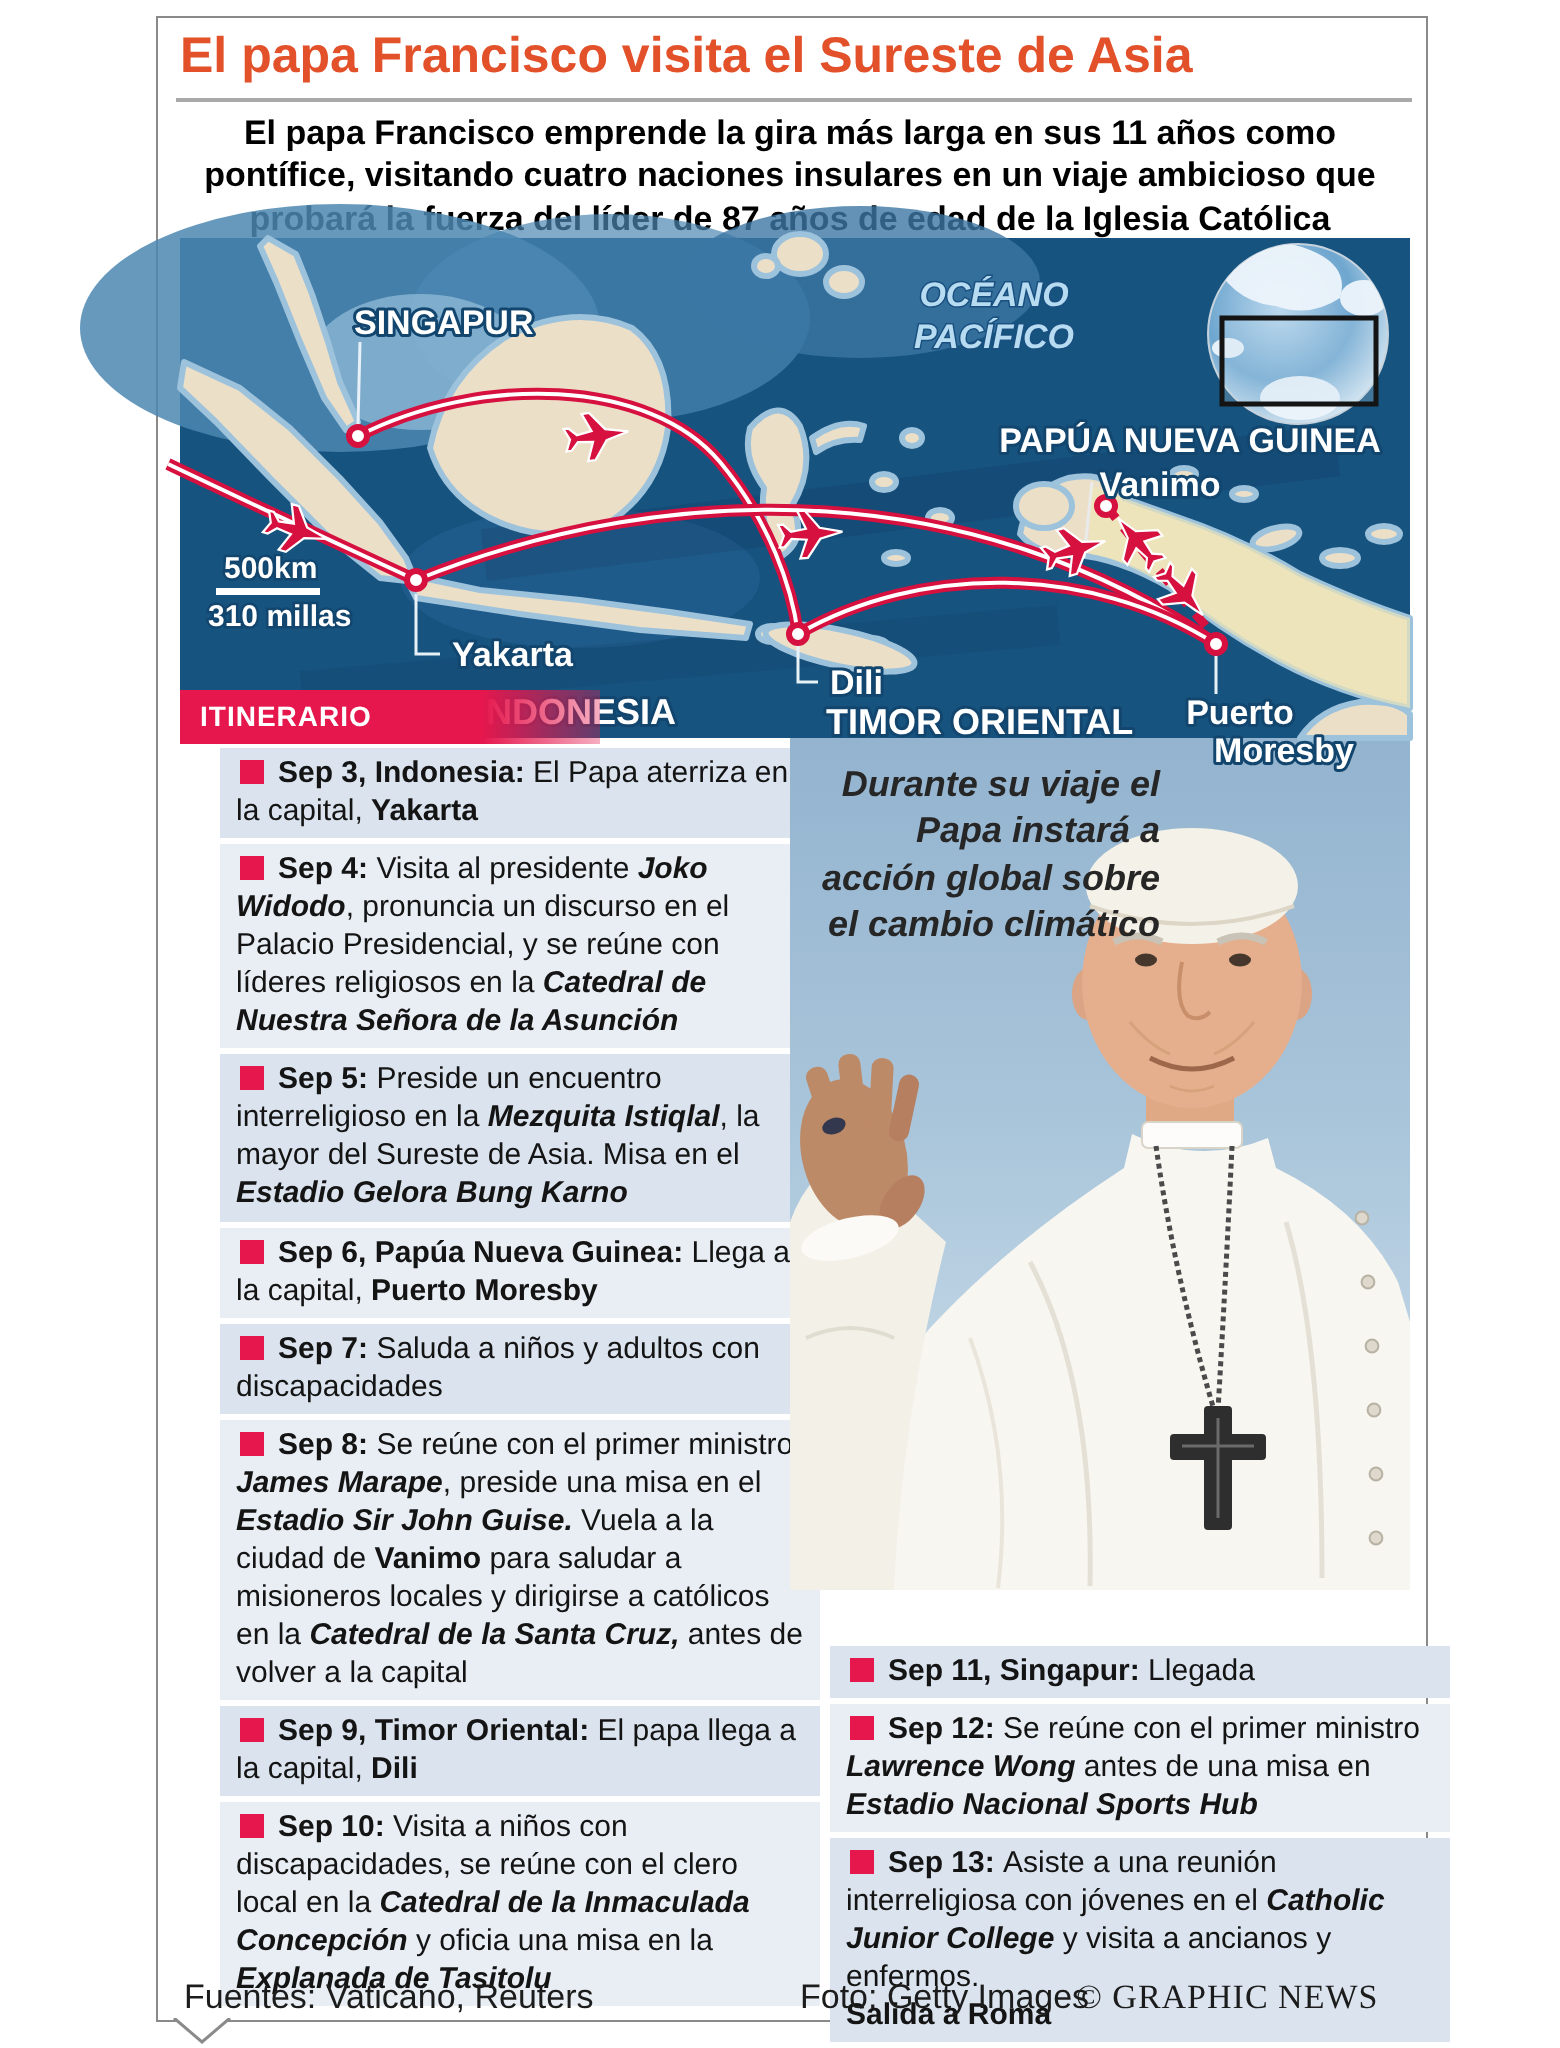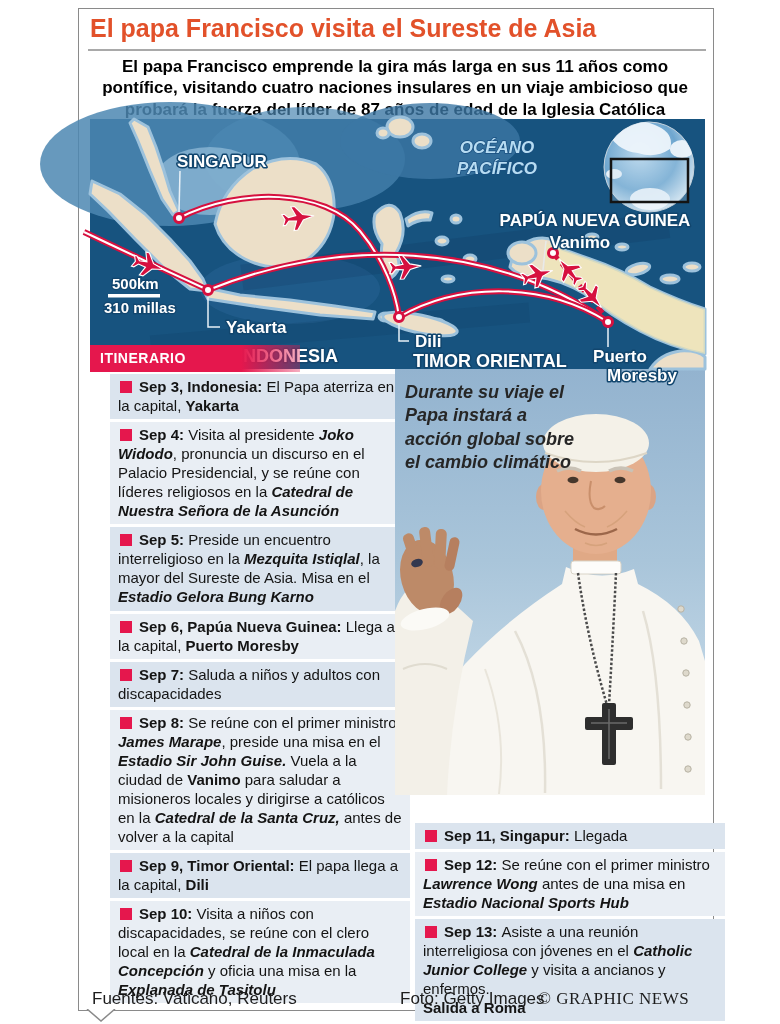--- a/index.html
+++ b/index.html
@@ -20,21 +20,21 @@
   .olab{font:italic bold 17px "Liberation Sans",sans-serif;fill:#b7dcf2;stroke:#1a5080;
         stroke-width:1.5px;paint-order:stroke;}
   .slab{font:bold 15px "Liberation Sans",sans-serif;fill:#fff;stroke:#12466e;stroke-width:2.5px;
         paint-order:stroke;}
   .band{left:90px;top:345px;width:210px;height:27px;z-index:3;line-height:27px;
         padding-left:10px;box-sizing:border-box;color:#fff;font-size:14px;font-weight:bold;
         letter-spacing:.5px;
         background:linear-gradient(90deg,#e5174d 0%,#e5174d 72%,rgba(229,23,77,.35)100%);}
   .photo{left:395px;top:369px;width:310px;height:426px;z-index:1;}
   .caption{left:405px;top:381px;width:175px;z-index:2;font-size:18px;font-weight:bold;
-           font-style:italic;color:#262626;line-height:1.3;}
+           font-style:italic;color:#262626;line-height:1.3;text-align:right;}
   .col{display:flex;flex-direction:column;gap:3px;margin-left:20px;}
   .colL{left:90px;top:374px;width:300px;}
   .colR{left:395px;top:823px;width:310px;}
   .item{padding:3px 8px 4px 8px;font-size:15px;line-height:1.27;color:#141414;}
   .col .item:nth-child(odd){background:#dbe4ee;}
   .col .item:nth-child(even){background:#e9eef4;}
   .bullet{display:inline-block;width:12px;height:12px;background:#e5174d;margin:0 7px 0 2px;
           vertical-align:-1px;}
   .seg-b{font-weight:bold;}
   .seg-bi{font-weight:bold;font-style:italic;}

